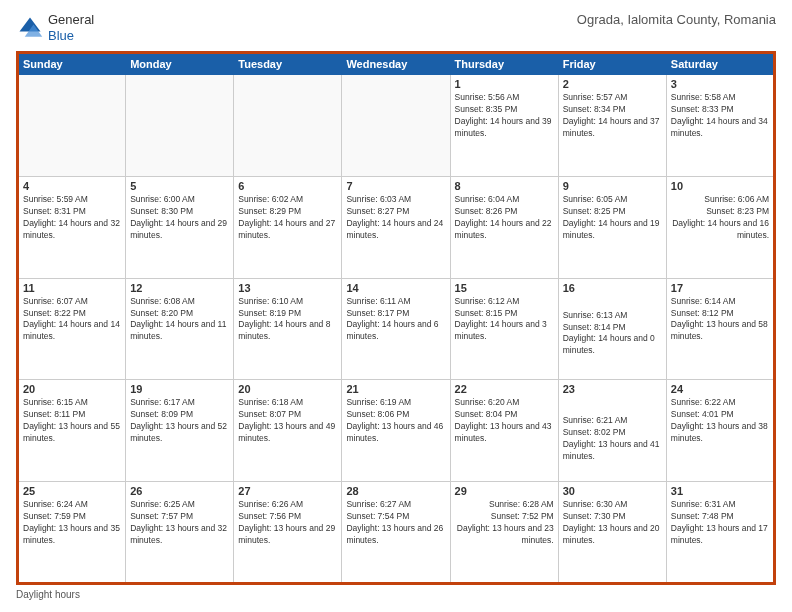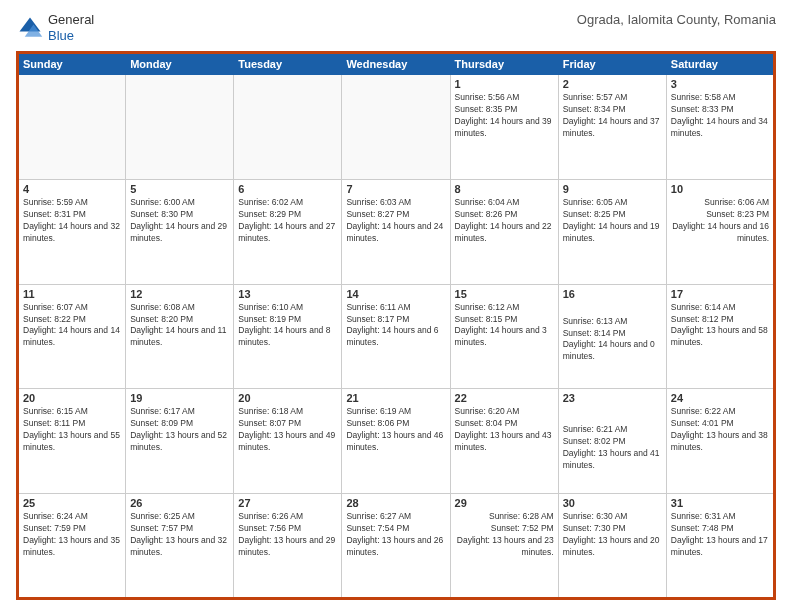--- a/index.html
+++ b/index.html
@@ -328,13 +328,16 @@
           <td>
             <span class="day-num">31</span>
             <div class="day-info" style="white-space: pre-line;">Sunrise: 6:31 AM
 Sunset: 7:48 PM
 Daylight: 13 hours and 17 minutes.</div>
           </td>
         </tr>
       </tbody>
   </table>
 
+  <div class="footer-note">
+    <span>Daylight hours</span>
+  </div>
 </div>
 
 </body></html>

